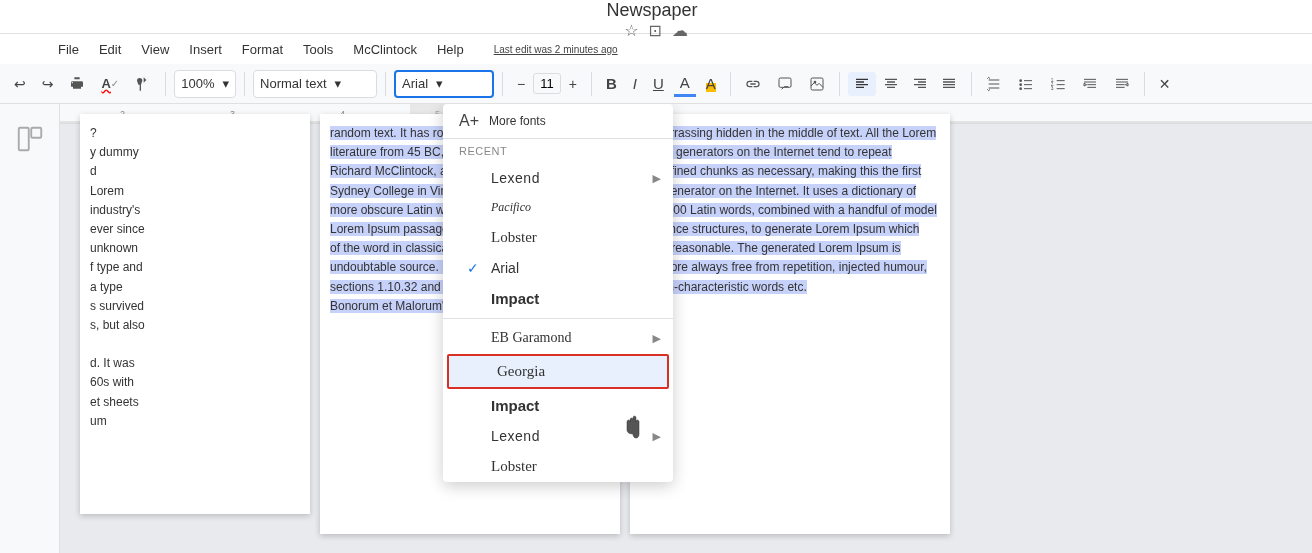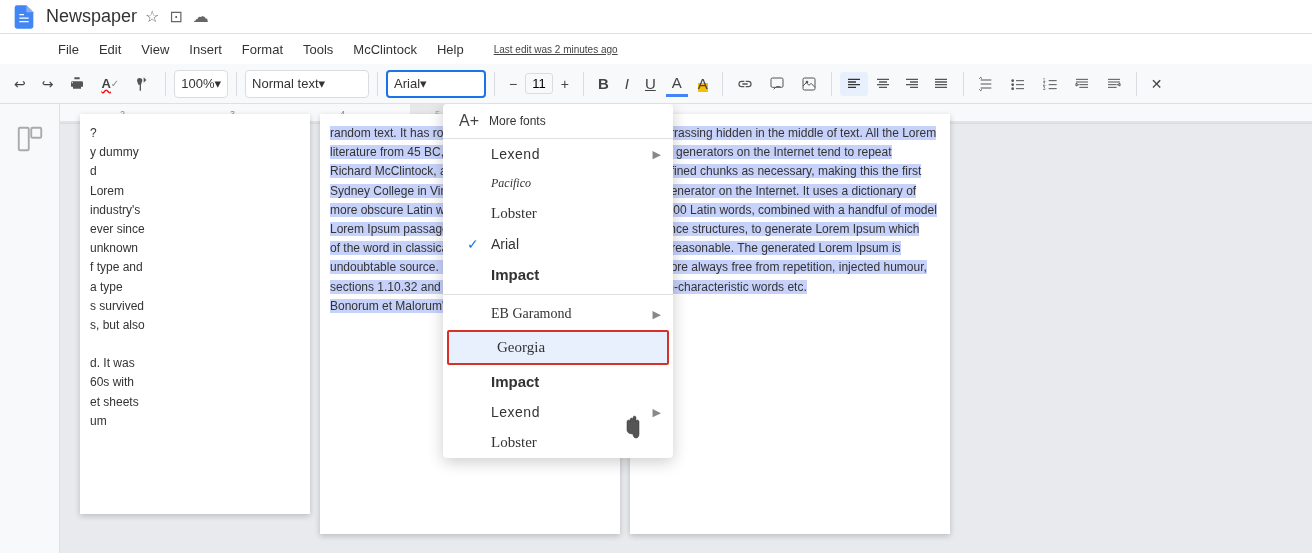--- a/index.html
+++ b/index.html
@@ -1,39 +1,39 @@
 <!DOCTYPE html>
 <html><head>
   <meta charset="utf-8">
   <style>
     * { margin: 0; padding: 0; box-sizing: border-box; }
     body { font-family: Arial, sans-serif; font-size: 13px; background: #fff; overflow: hidden; width: 1312px; height: 553px; }
 
     
     .title-bar {
-      display: flex; align-items: center; height: 34px; padding: 0 10px; background: #fff; border-bottom: 1px solid #e0e0e0;
+      display: flex; align-items: center; height: 34px; padding: 0 10px; background: #fff; border-bottom: 1px solid #e0e0e0; flex-direction: column;
     }
     .title-bar .doc-icon { width: 28px; height: 28px; margin-right: 8px; }
     .title-bar .doc-title { font-size: 18px; color: #333; font-weight: 400; margin-right: 8px; }
     .title-bar .title-icons { display: flex; gap: 6px; align-items: center; color: #666; font-size: 16px; }
 
     
     .menu-bar {
       display: flex; align-items: center; height: 30px; padding: 0 48px; background: #fff;
     }
     .menu-bar .menu-item { padding: 4px 10px; font-size: 13px; color: #333; cursor: pointer; border-radius: 3px; }
     .menu-bar .last-edit { margin-left: 20px; color: #444; font-size: 10px; text-decoration: underline; cursor: pointer; }
 
     
     .toolbar {
       display: flex; align-items: center; height: 40px; padding: 0 8px; background: #f8f9fa; border-bottom: 1px solid #e0e0e0; gap: 4px;
     }
     .toolbar-btn { display: flex; align-items: center; justify-content: center; padding: 4px 6px; border: none; background: none; cursor: pointer; border-radius: 3px; color: #444; font-size: 14px; }
     .toolbar-separator { width: 1px; height: 24px; background: #dadce0; margin: 0 4px; }
-    .toolbar-dropdown { display: flex; align-items: center; border: none; background: #fff; border-radius: 4px; padding: 2px 6px; cursor: pointer; font-size: 13px; color: #333; height: 28px; border: 1px solid #dadce0; gap: 0; }
+    .toolbar-dropdown { display: flex; align-items: center; border: none; background: #fff; border-radius: 4px; padding: 2px 6px; cursor: pointer; font-size: 13px; color: #333; height: 28px; border: 1px solid #dadce0; gap: 8px; }
     .toolbar-font-size { display: flex; align-items: center; gap: 2px; }
     .font-bold { font-weight: bold; }
     .font-italic { font-style: italic; }
     .font-underline { text-decoration: underline; }
     .color-bar-A { position: relative; }
     .color-bar-A::after { content: ''; position: absolute; bottom: 0; left: 0; right: 0; height: 3px; background: #4285f4; }
 
     
     .main-area { display: flex; height: calc(553px - 104px); }
 
@@ -265,20 +265,21 @@
       </div>
     </div>
 
     <div class="font-dropdown-panel">
 
       <div class="font-item" style="border-bottom:1px solid #e0e0e0; padding: 8px 16px;">
         <span style="margin-right:10px;font-size:16px;color:#444">A+</span>
         <span style="font-size:12px;color:#333">More fonts</span>
       </div>
 
+      <div class="font-section-label">RECENT</div>
 
       <div class="font-item">
         <span class="checkmark"></span>
         <span style="font-family:sans-serif;letter-spacing:0.5px">Lexend</span>
         <span class="arrow">▶</span>
       </div>
 
       <div class="font-item">
         <span class="checkmark"></span>
         <span style="font-family:cursive;font-style:italic;font-size:12px">Pacifico</span>

